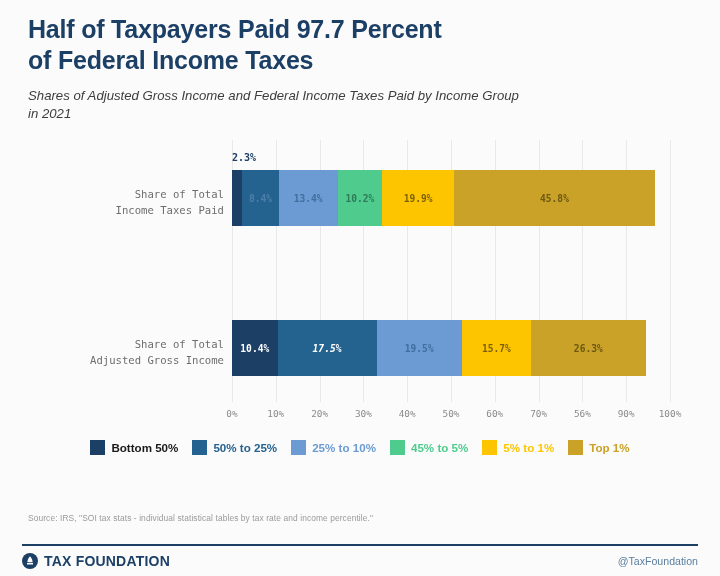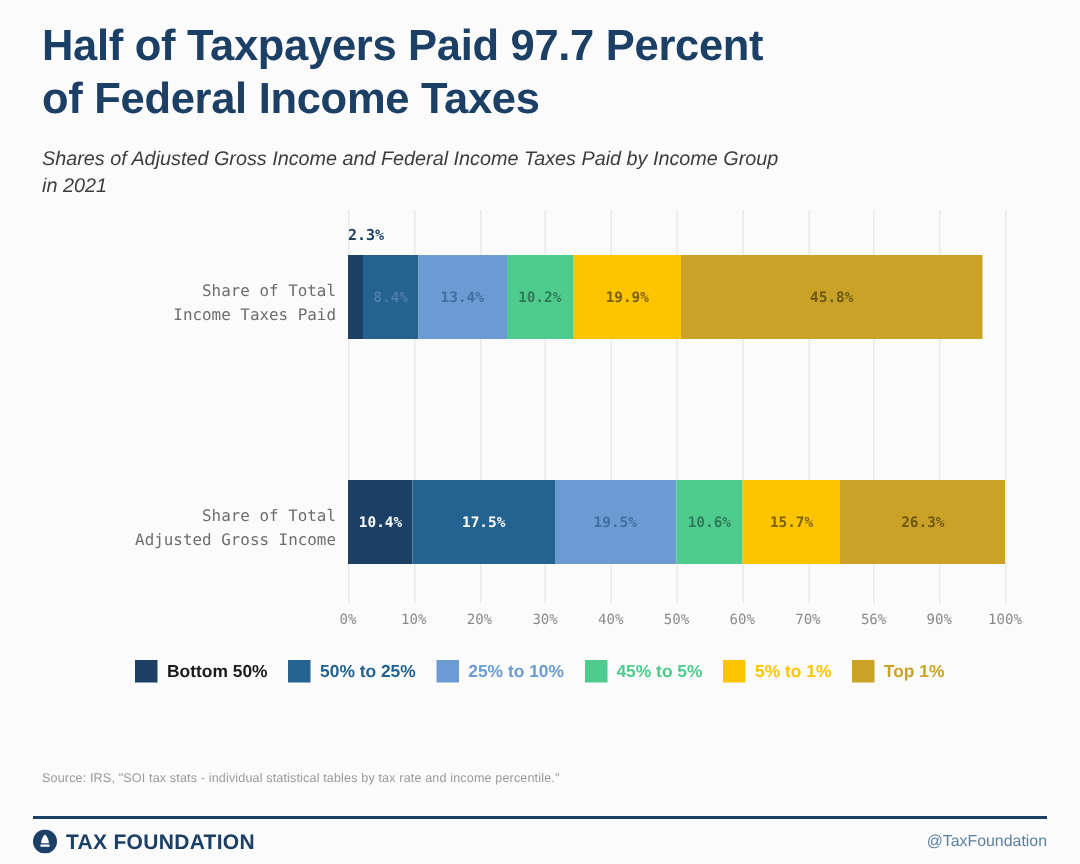--- a/index.html
+++ b/index.html
@@ -22,21 +22,21 @@
   }
 
   
   .header {
     position: absolute;
     left: 28px;
     top: 14px;
     width: 660px;
   }
   .title {
-    font-size: 29px;
+    font-size: 25px;
     font-weight: bold;
     color: #1c3f66;
     line-height: 1.22;
     letter-spacing: -0.2px;
     margin: 0;
     white-space: pre-line;
   }
   .subtitle {
     margin-top: 12px;
     font-size: 13.2px;
@@ -248,23 +248,22 @@
               <div class="seg" title="10% to 5% 10.2%" style="width: 44.676px; background: rgb(78, 203, 141); color: rgb(47, 122, 88);">10.2%</div>
               <div class="seg" title="5% to 1% 19.9%" style="width: 72px; background: rgb(253, 197, 0); color: rgb(122, 96, 8);">19.9%</div>
               <div class="seg" title="Top 1% 45.8%" style="width: 200.604px; background: rgb(201, 162, 39); color: rgb(109, 87, 18);">45.8%</div>
             </div>
           </div>
           <div class="row" style="top: 180px;">
             <div class="row-label" style="top: 17px;">Share of Total
 Adjusted Gross Income</div>
             <div class="bar">
               <div class="seg" title="Bottom 50% 10.4%" style="width: 45.552px; background: rgb(28, 63, 102); color: rgb(255, 255, 255);">10.4%</div>
-              <div class="seg" title="50% to 25% 17.5%" style="width: 99px; background: rgb(36, 98, 143); color: rgb(255, 255, 255);">17.5%</div>
+              <div class="seg" title="50% to 25% 17.5%" style="width: 99px; background: rgb(36, 98, 143); color: rgb(255, 255, 255); font-style: italic;">17.5%</div>
               <div class="seg" title="25% to 10% 19.5%" style="width: 85.41px; background: rgb(107, 155, 210); color: rgb(63, 110, 159);">19.5%</div>
-              <div class="seg" title="10% to 5% 10.6%" style="width: 46.428px; background: rgb(78, 203, 141); color: rgb(47, 122, 88);">10.6%</div>
               <div class="seg" title="5% to 1% 15.7%" style="width: 68.766px; background: rgb(253, 197, 0); color: rgb(122, 96, 8);">15.7%</div>
               <div class="seg" title="Top 1% 26.3%" style="width: 115.194px; background: rgb(201, 162, 39); color: rgb(109, 87, 18);">26.3%</div>
             </div>
           </div>
         </div>
     </div>
     <div class="xaxis">
         <div class="xtick" style="left: 0px;">0%</div>
         <div class="xtick" style="left: 43.8px;">10%</div>
         <div class="xtick" style="left: 87.6px;">20%</div>

